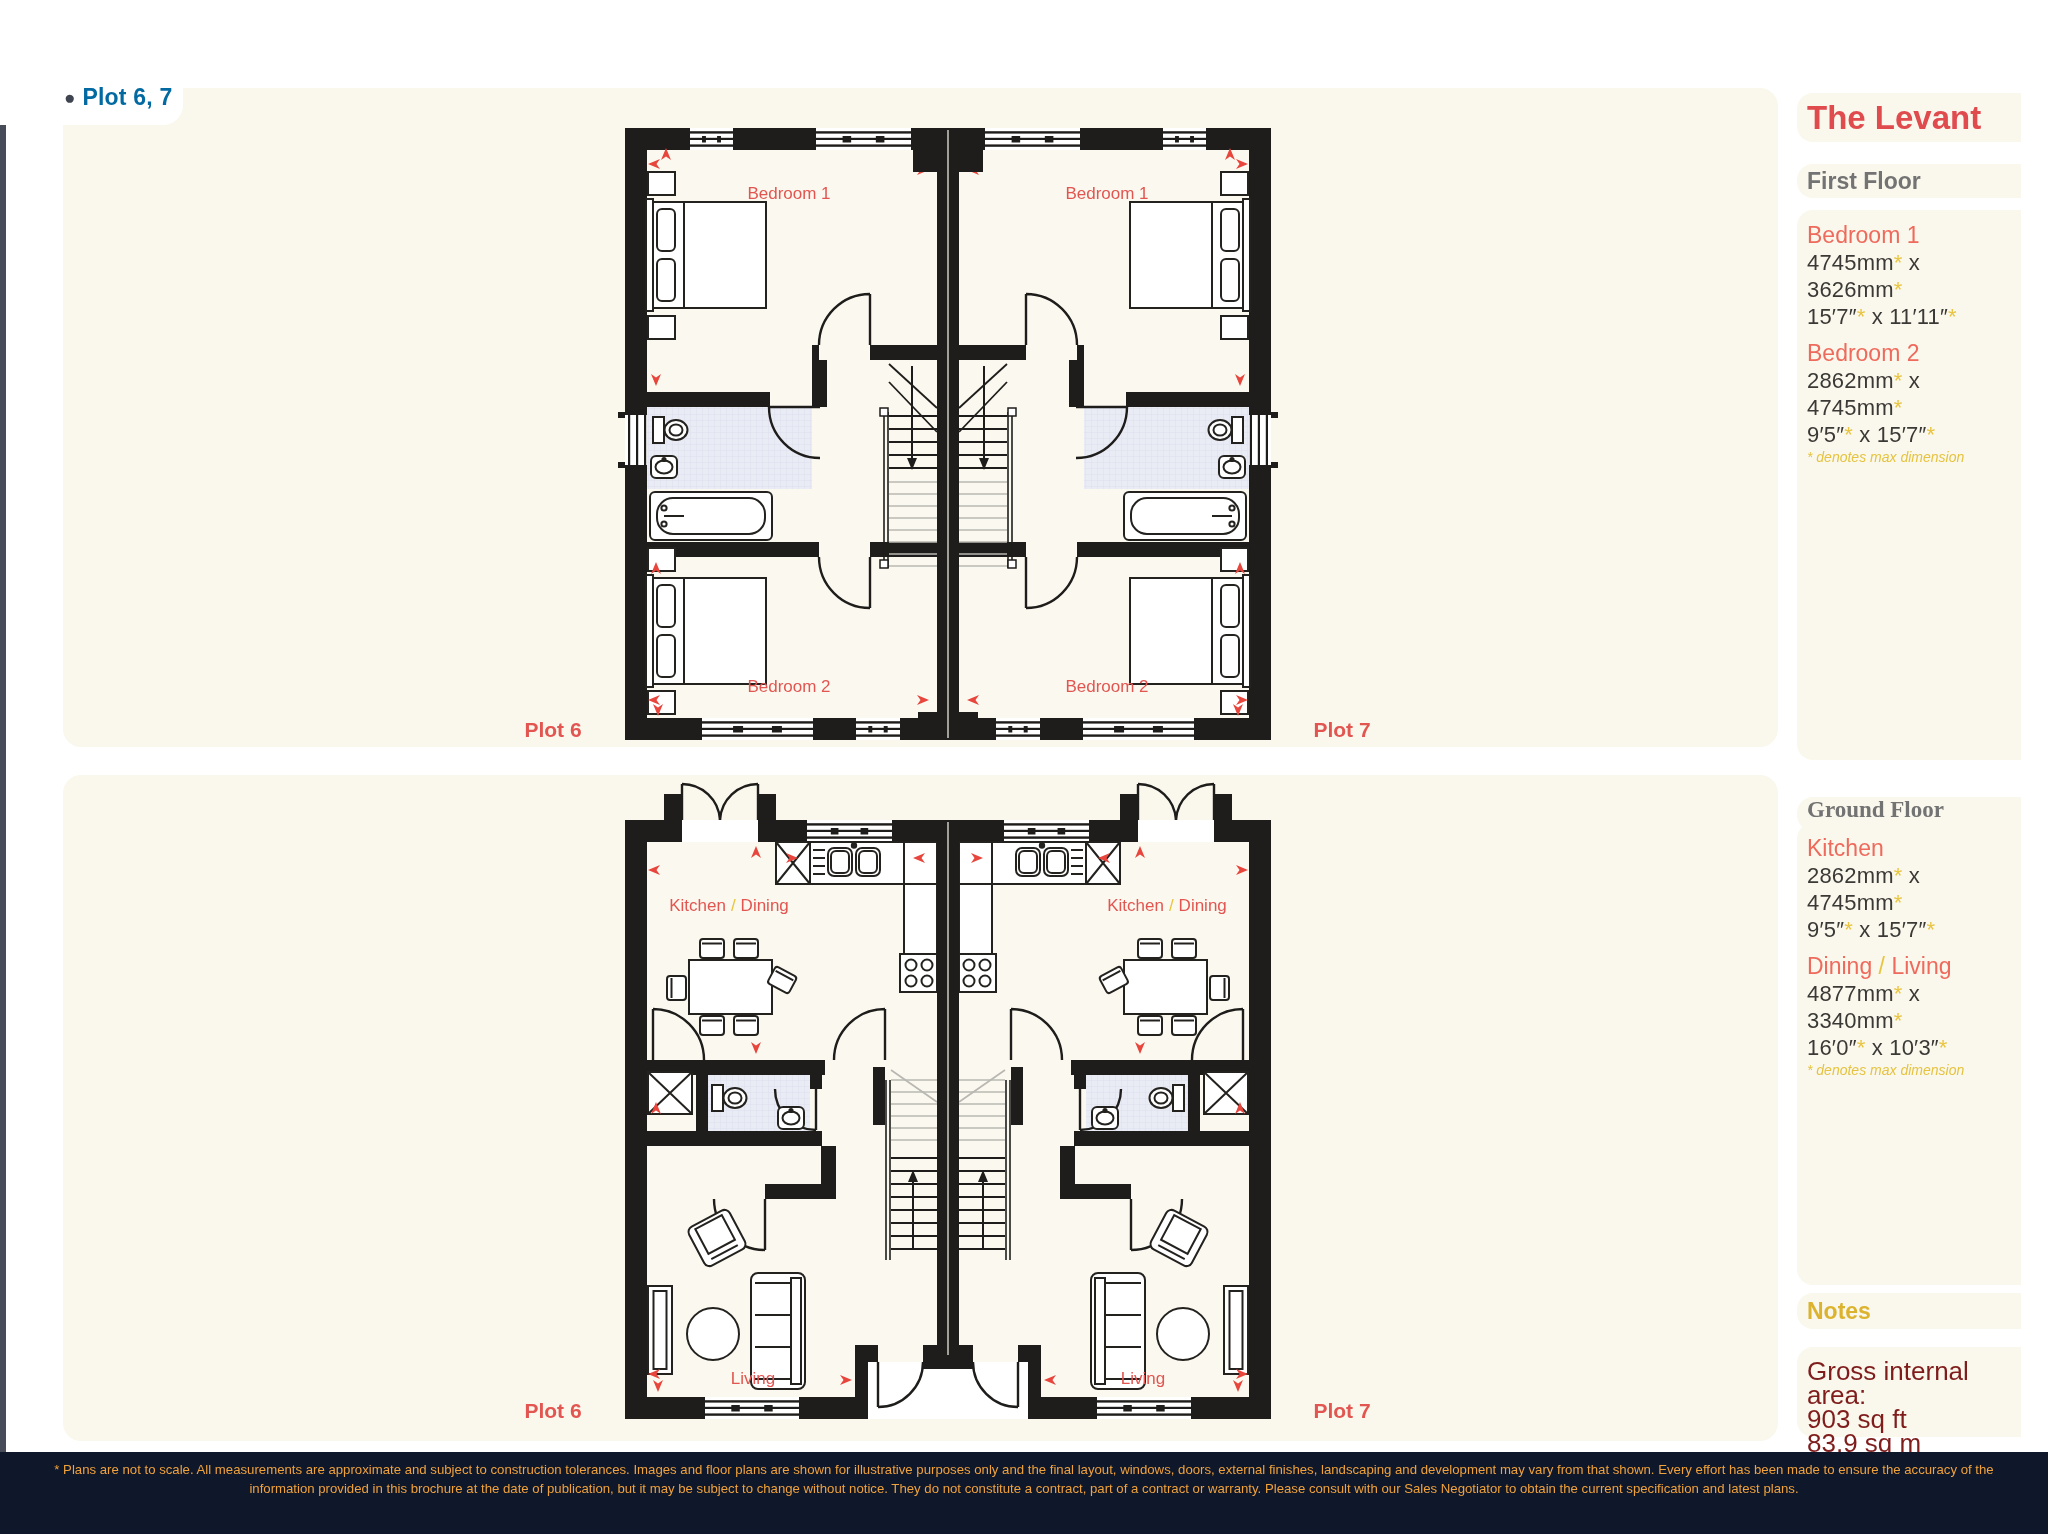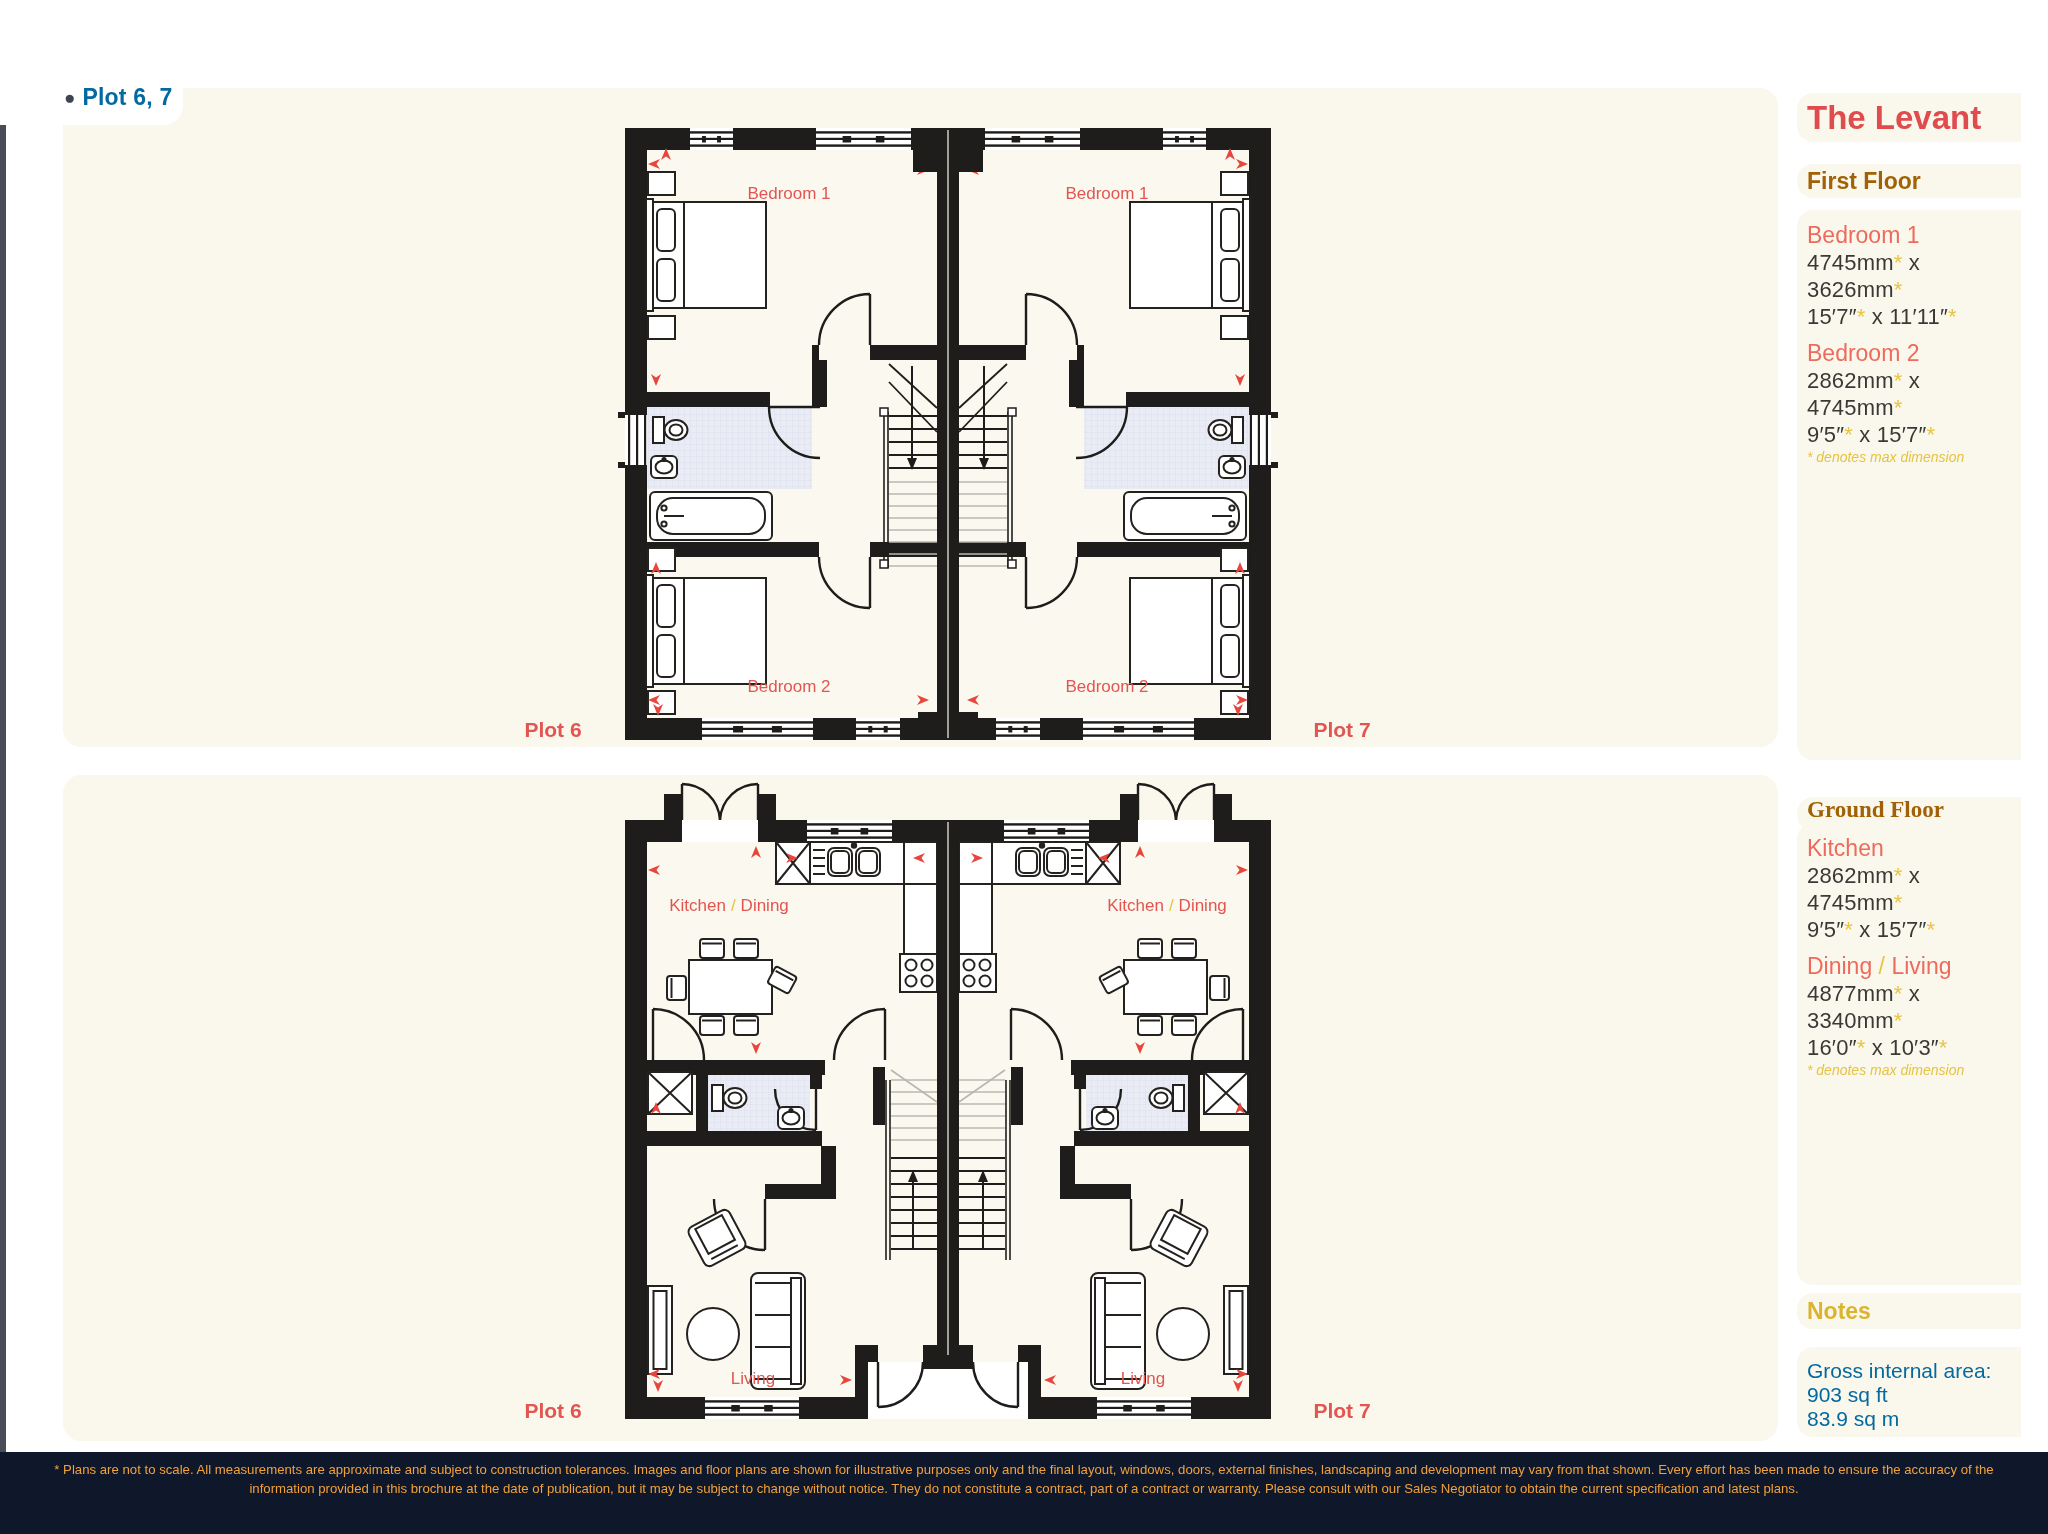--- a/index.html
+++ b/index.html
@@ -14,32 +14,32 @@
          border-bottom-right-radius:20px;}
   .plot-tag{position:absolute;left:64px;top:84px;display:flex;align-items:center;gap:7px;}
   .plot-tag .dot{font-size:19px;color:#3e4450;line-height:1;}
   .plot-tag .txt{font-size:23px;font-weight:bold;color:#0369a1;letter-spacing:.2px;}
   .side{left:1797px;width:224px;border-radius:16px 0 0 16px;box-sizing:border-box;
         padding-left:10px;}
   #sp1{top:93px;height:49px;display:flex;align-items:center;}
   #sp1 .t{font-size:33px;font-weight:bold;color:#e04b4e;}
   #sp2{top:164px;height:34px;display:flex;align-items:center;}
   #sp4{top:797px;height:34px;display:flex;align-items:flex-start;font-family:Liberation Serif, serif;}
-  .subhead{font-size:23px;font-weight:bold;color:#a16207;}
+  .subhead{font-size:23px;font-weight:bold;color:#737373;}
   #sp3{top:210px;height:550px;padding-top:12px;}
   #sp5{top:823px;height:462px;padding-top:12px;}
   #sp6{top:1293px;height:36px;display:flex;align-items:center;}
   #sp6 .t{font-size:23px;font-weight:bold;color:#dcb32e;}
   #sp7{top:1347px;height:90px;padding-top:12px;}
   .room-name{font-size:23px;line-height:27px;color:#ee6a5c;}
   .dim{font-size:22px;line-height:27px;color:#3b3936;letter-spacing:.2px;}
   .star{color:#e9c440;}
   .gap{height:10px;}
   .footnote{margin-top:1px;font-size:14px;font-style:italic;color:#e5c341;}
-  .gross{font-size:21px;line-height:24px;color:#0369a1;}
+  .gross{font-size:26px;line-height:24px;color:#7f1d1d;}
   .slash-g{color:#e9c440;}
   .disclaimer{position:absolute;left:0;top:1452px;width:2048px;height:82px;background:#0f172a;
               text-align:center;color:#f0a23c;font-size:13.2px;line-height:18.5px;padding-top:9px;
               box-sizing:border-box;}
   svg text{font-family:"Liberation Sans",sans-serif;}
   .plan-label{fill:#e25551;font-size:17px;}
   .plot-label{fill:#e25551;font-size:21px;font-weight:bold;}
 </style>
 </head>
 <body>

